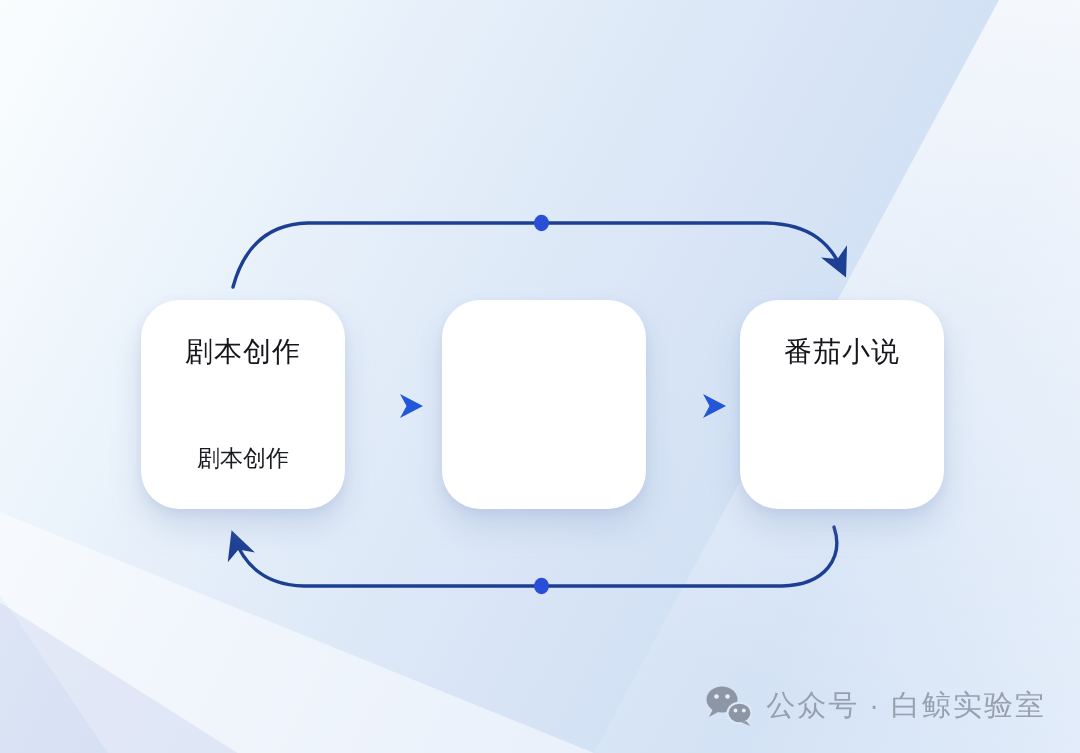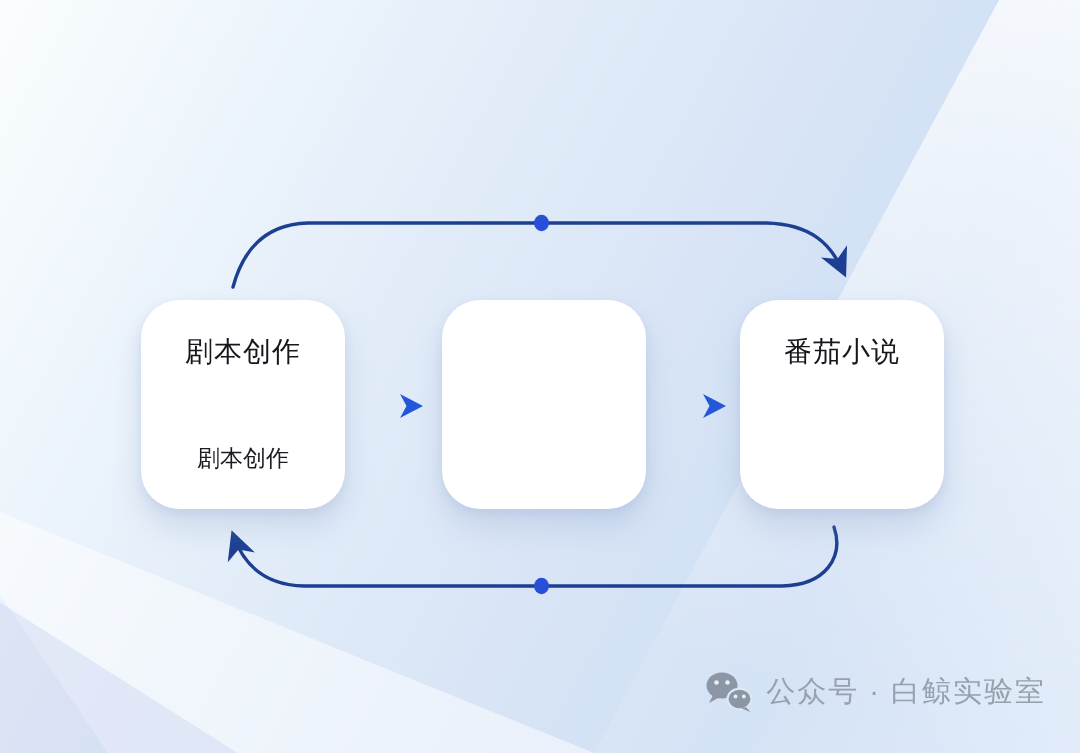--- a/index.html
+++ b/index.html
@@ -42,21 +42,21 @@
     text-align:center;
     font-size:23px;font-weight:400;color:#1a1c22;
   }
   .card-1{left:141px;}
   .card-2{left:442px;}
   .card-3{left:740px;}
   .straight-arrow{position:absolute;top:390px;width:64px;height:32px;}
   .straight-arrow-1{left:363px;}
   .straight-arrow-2{left:666px;}
   .watermark{
-    position:absolute;right:34px;bottom:40px;
+    position:absolute;right:34px;bottom:26px;
     display:flex;align-items:center;gap:13px;
   }
   .watermark-text{
     font-size:29px;font-weight:500;color:#97a0ad;letter-spacing:2px;
   }
 </style>
 </head>
 <body>
 
 <div class="stage">

